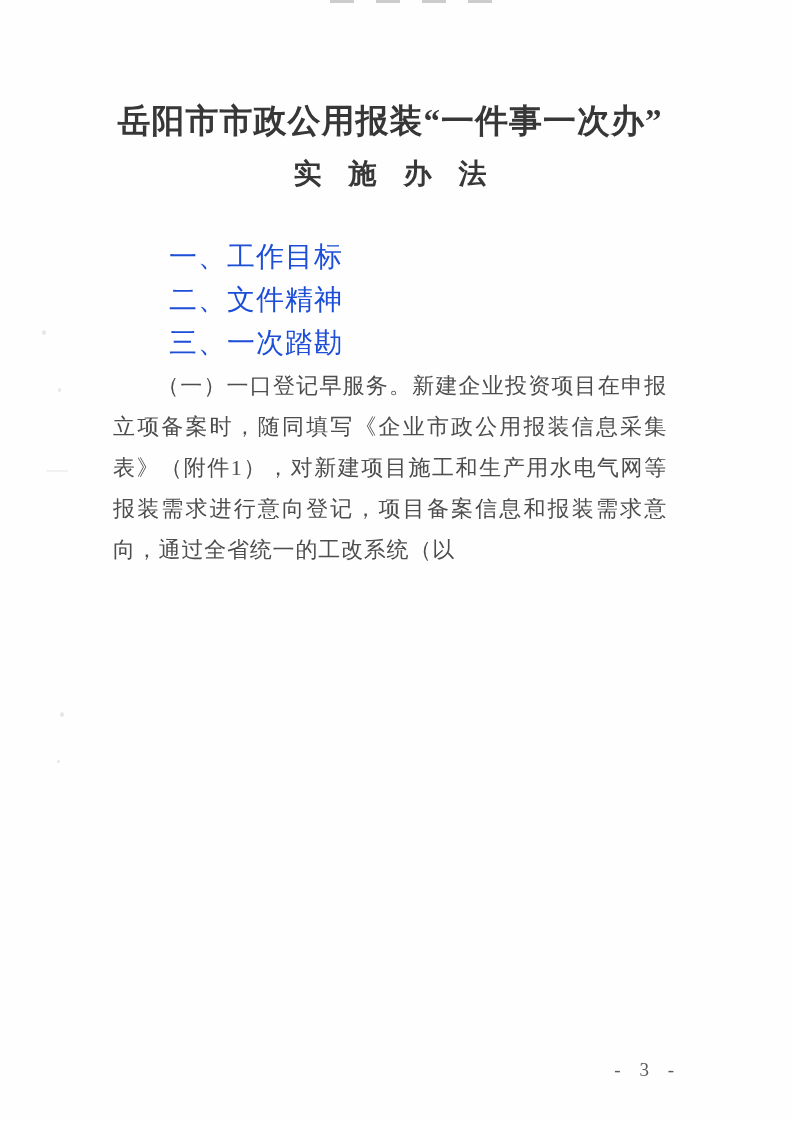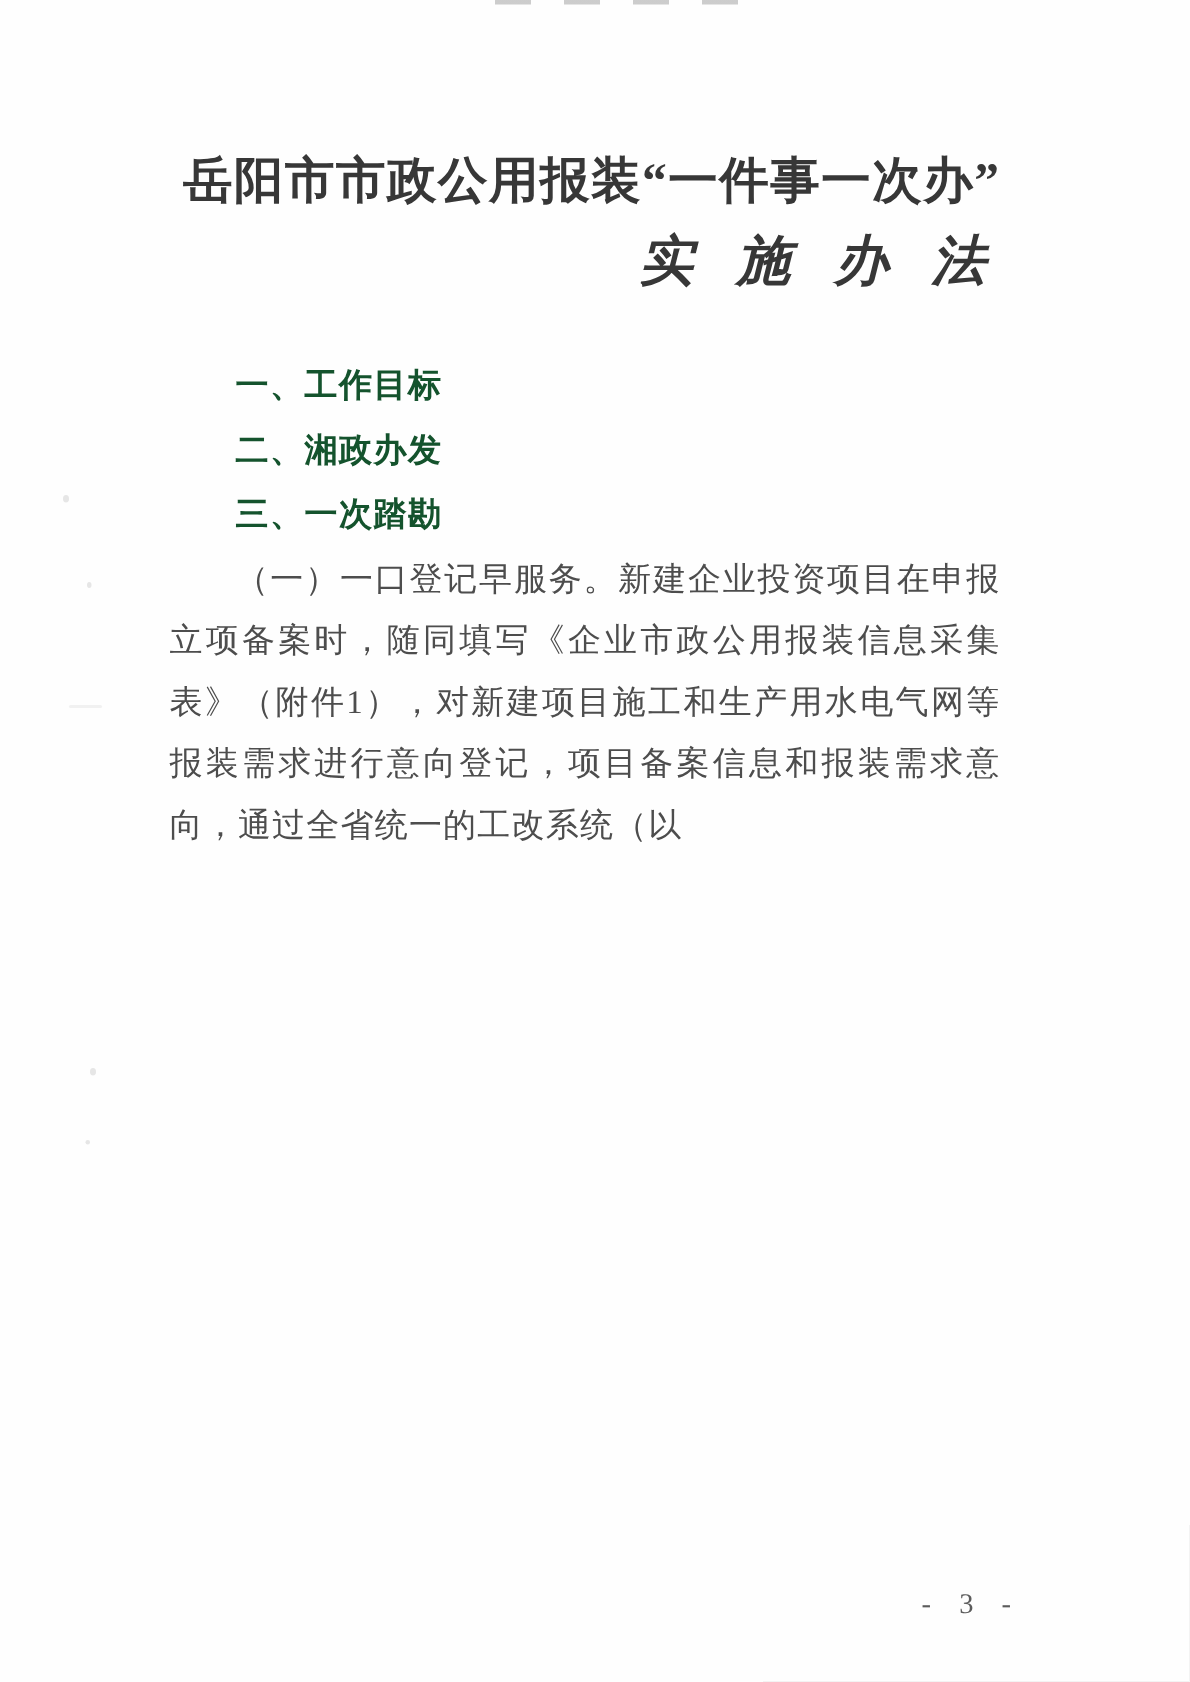--- a/index.html
+++ b/index.html
@@ -39,58 +39,57 @@
   .speck.s5 { left: 46px; top: 470px; width: 22px; height: 2px; background: rgba(130,130,130,0.10); border-radius:1px;}
 
   .content {
     position: absolute;
     left: 113px;
     top: 100px;
     width: 554px;
   }
   .doc-title {
     margin: 0;
-    text-align: right;
+    text-align: center;
     color: #373737;
     font-weight: 700;
   }
   .title-line1 {
     display: block;
     font-size: 33px;
     line-height: 42px;
     letter-spacing: 1px;
   }
   .title-line2 {
     display: block;
-    font-size: 36px;
+    font-size: 28px;
     line-height: 40px;
     letter-spacing: 10px;
     margin-top: 12px;
     text-indent: 10px; 
-    font-style: italic;
   }
   .doc-body {
     margin-top: 42px;
     color: #4d4d4d;
     font-size: 22px;
     line-height: 41px;
     text-align: justify;
   }
   .para {
     margin: 0;
     text-indent: 2em;
     letter-spacing: 0.8px;
   }
   .heading {
     margin: 2px 0;
-    font-size: 22px;
+    font-size: 28px;
     line-height: 41px;
-    font-weight: 700;
+    font-weight: 400;
     text-indent: 2em;
-    color: #14532d;
+    color: #1d4ed8;
     letter-spacing: 1px;
   }
   .page-number {
     position: absolute;
     right: 112px;
     bottom: 40px;
     font-size: 19px;
     color: #5c5c5c;
     letter-spacing: 7px;
     white-space: nowrap;
@@ -109,21 +108,21 @@
   <div class="speck s5"></div>
 
   <div class="content">
     <h1 class="doc-title">
       <span class="title-line1">岳阳市市政公用报装“一件事一次办”</span>
       <span class="title-line2">实 施 办 法</span>
     </h1>
 
     <div class="doc-body">
       <h2 class="heading">一、工作目标</h2>
-      <h2 class="heading">二、湘政办发</h2>
+      <h2 class="heading">二、文件精神</h2>
       <h2 class="heading">三、一次踏勘</h2>
       <p class="para">（一）一口登记早服务。新建企业投资项目在申报立项备案时，随同填写《企业市政公用报装信息采集表》（附件1），对新建项目施工和生产用水电气网等报装需求进行意向登记，项目备案信息和报装需求意向，通过全省统一的工改系统（以</p>
     </div>
   </div>
 
   <div class="page-number">- 3 -</div>
 
 </div>
 
 </body></html>

